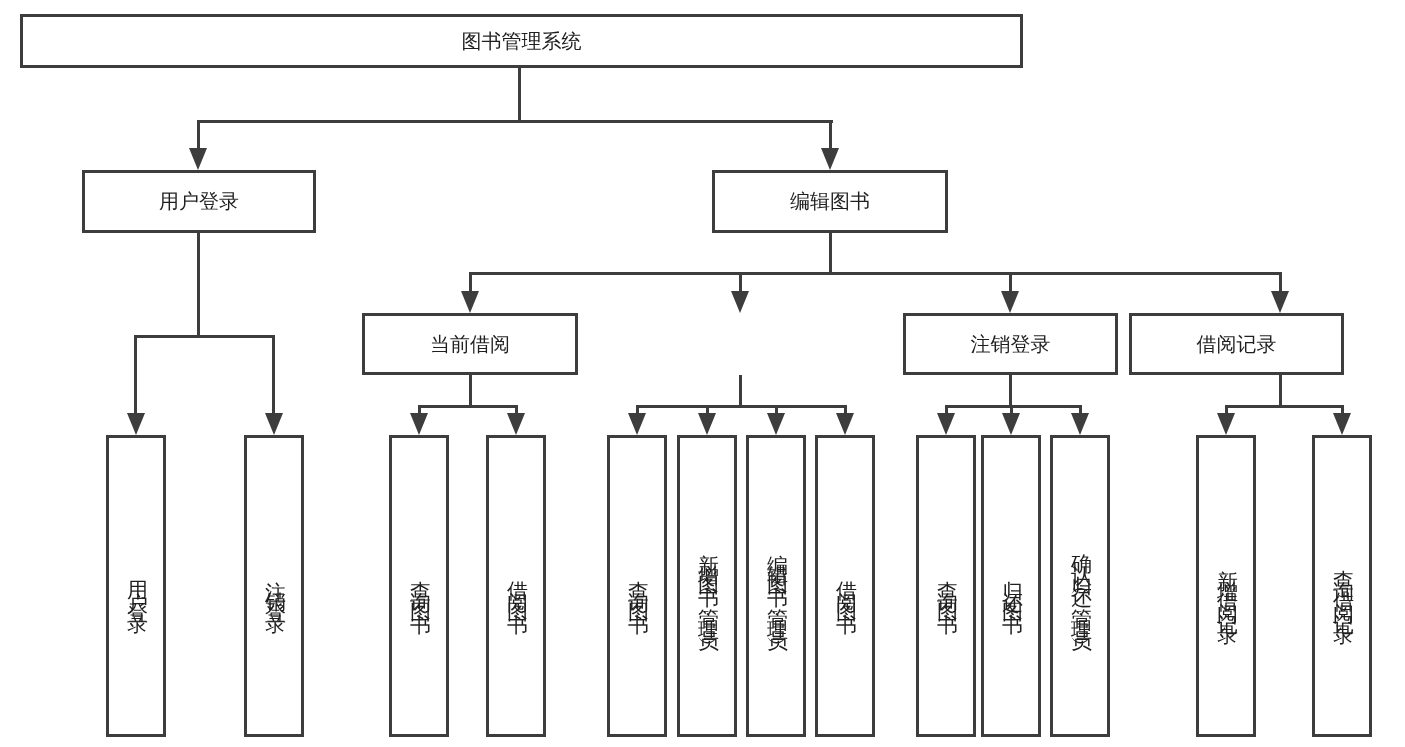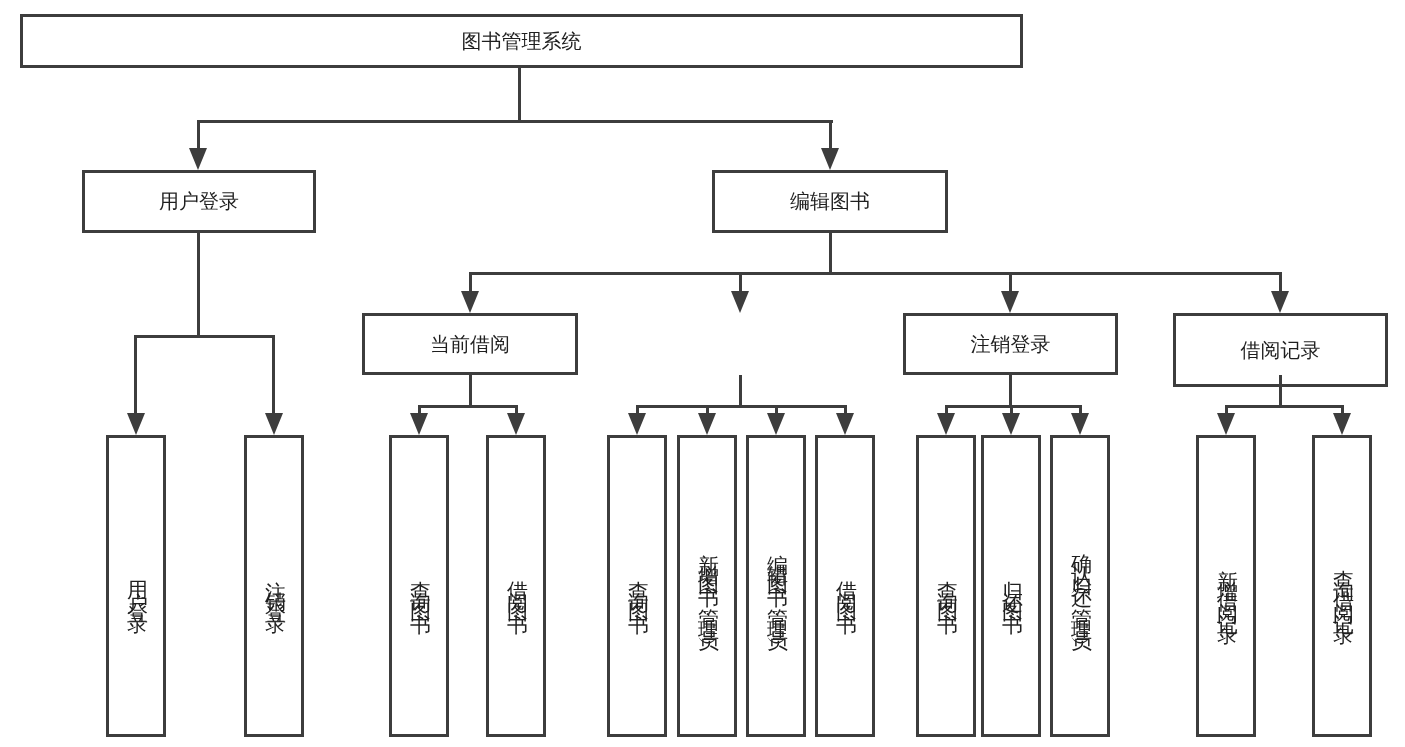--- a/index.html
+++ b/index.html
@@ -53,21 +53,21 @@
   <div class="hbox" style="left:712px;top:170px;width:236px;height:63px">
     <span>编辑图书</span>
   </div>
 
   <div class="hbox" style="left:362px;top:313px;width:216px;height:62px">
     <span>当前借阅</span>
   </div>
   <div class="hbox" style="left:903px;top:313px;width:215px;height:62px">
     <span>注销登录</span>
   </div>
-  <div class="hbox" style="left:1173px;top:313px;width:215px;height:74px">
+  <div class="hbox" style="left:1129px;top:313px;width:215px;height:62px">
     <span>借阅记录</span>
   </div>
 
   <div class="vbox" style="left:106px">
     <span class="vtext">用户登录</span>
   </div>
   <div class="vbox" style="left:244px">
     <span class="vtext">注销登录</span>
   </div>
 

